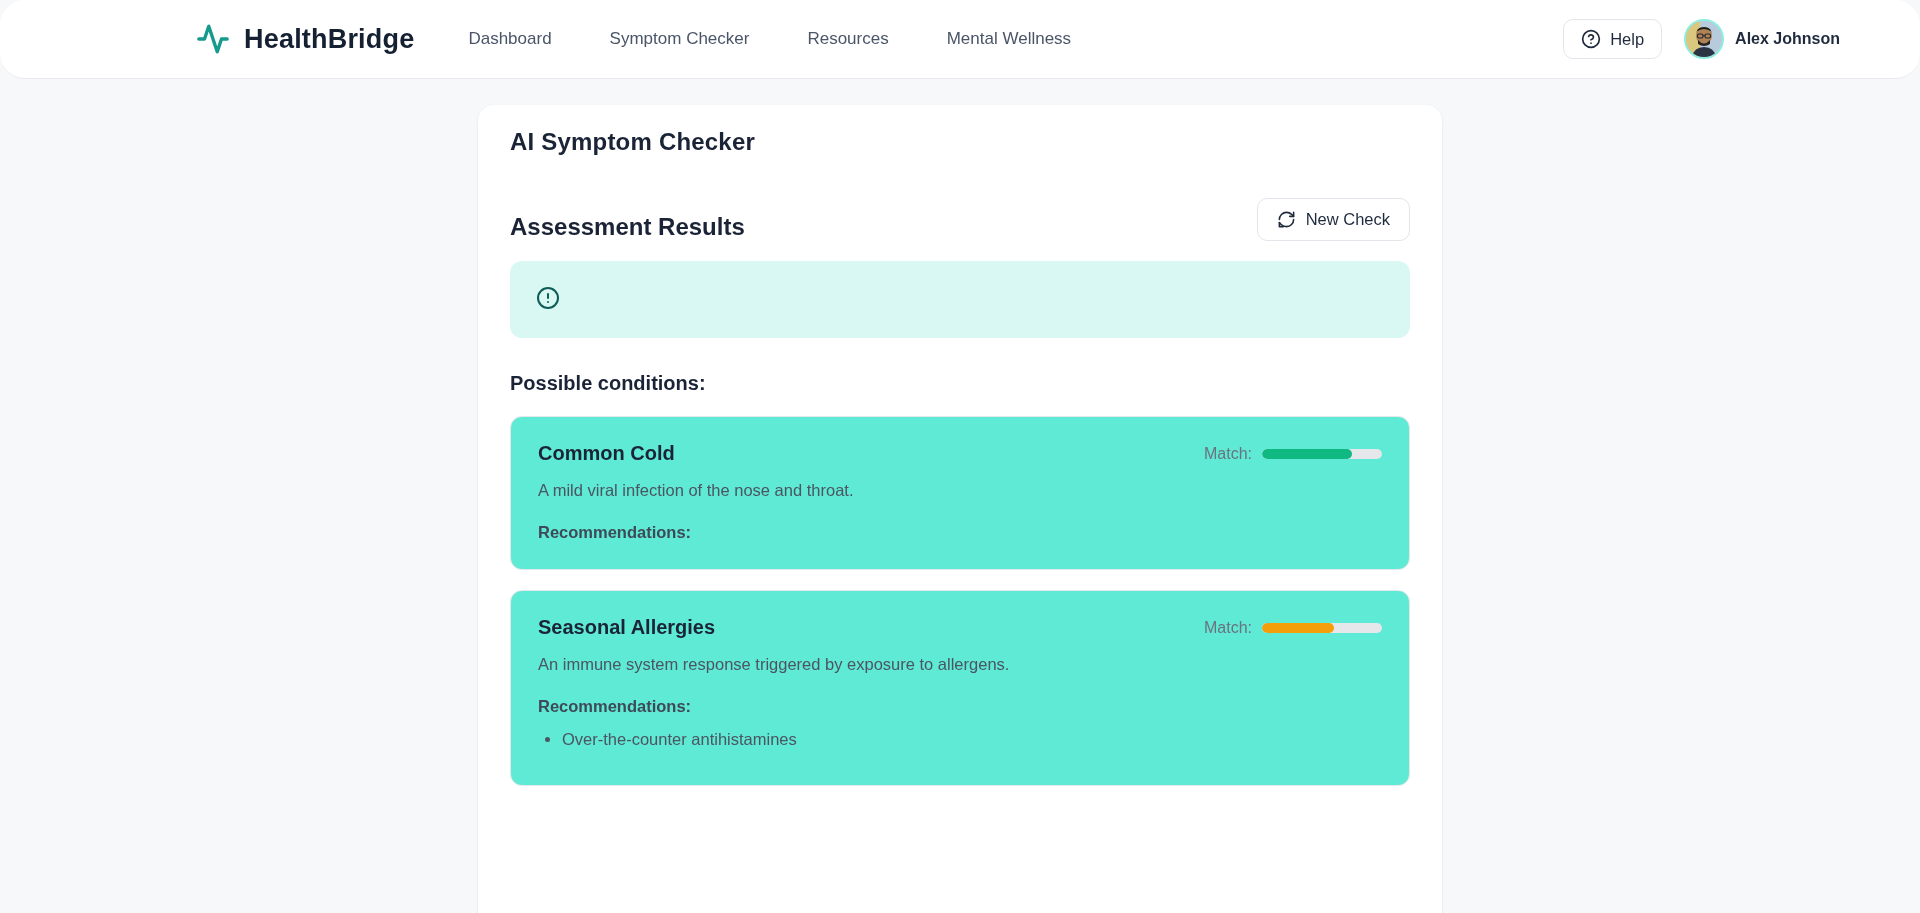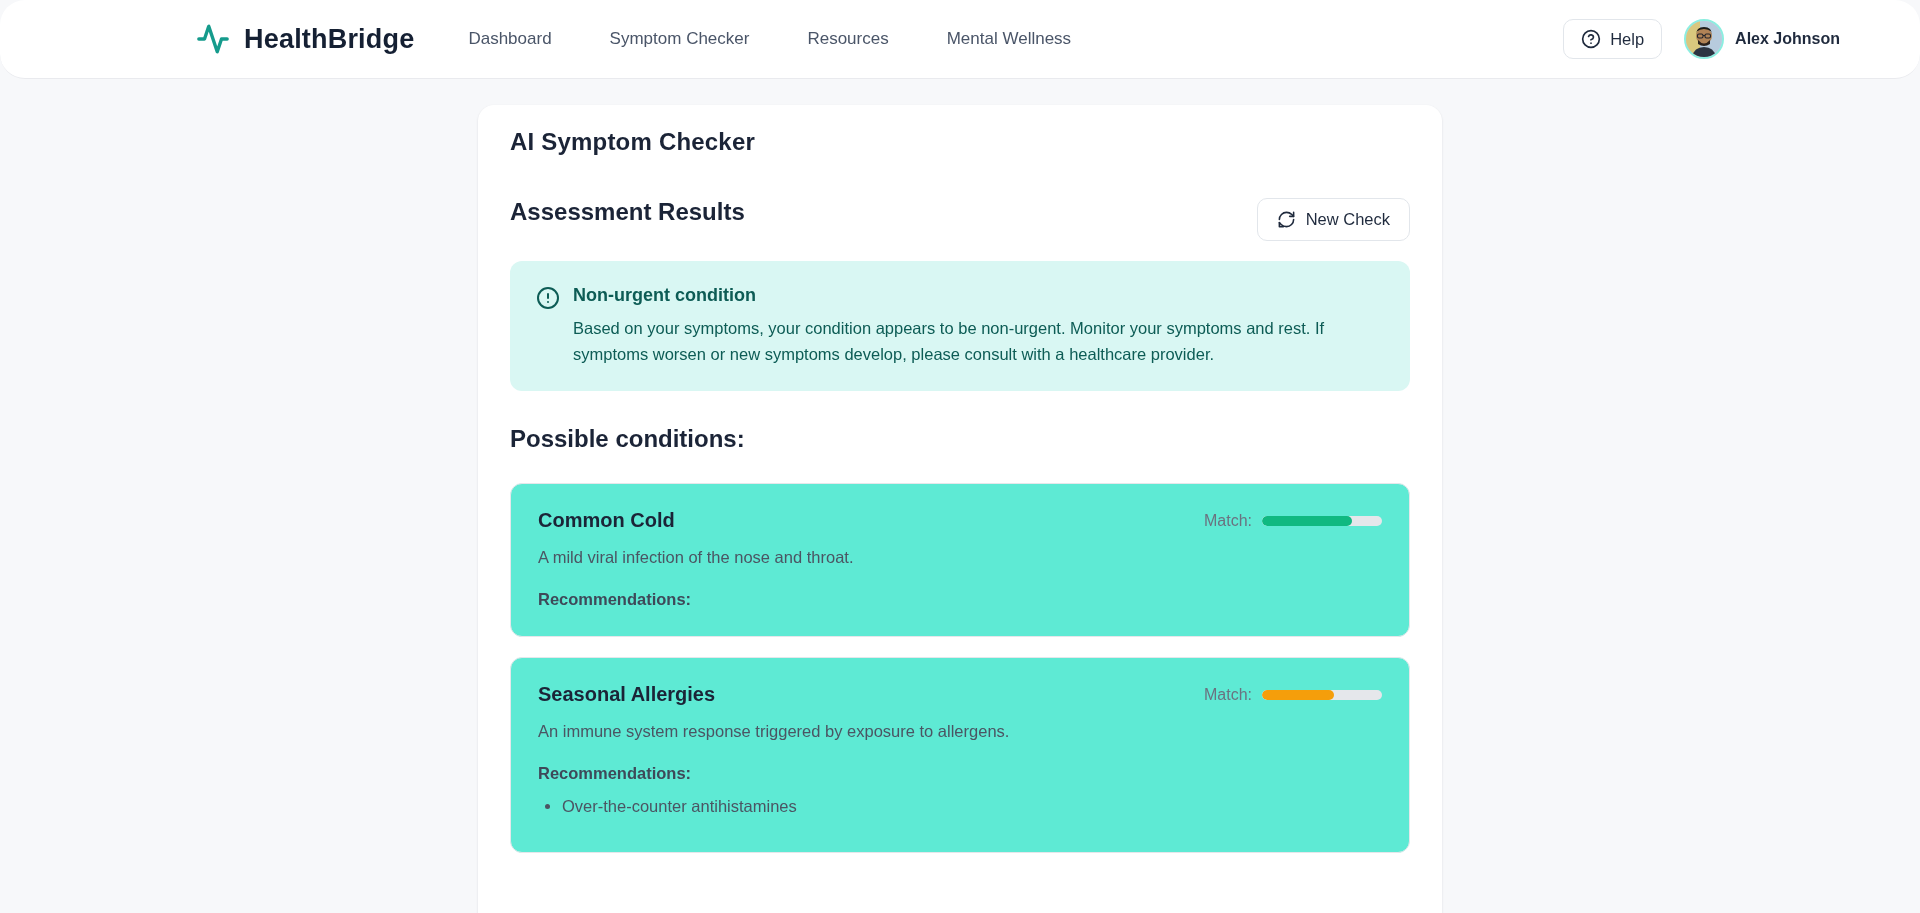--- a/index.html
+++ b/index.html
@@ -68,21 +68,21 @@
     min-height: 900px;
   }
   .page-title {
     font-size: 24px;
     font-weight: 800;
     color: #1b2437;
     letter-spacing: 0.2px;
     margin-bottom: 42px;
   }
   .section-header {
-    display: flex; align-items: flex-start; justify-content: space-between;
+    display: flex; align-items: flex-end; justify-content: space-between;
     margin-bottom: 20px;
   }
   .section-title { font-size: 24px; font-weight: 700; color: #1b2437; }
   .new-check-btn {
     display: flex; align-items: center; gap: 10px;
     border: 1px solid #e2e6eb;
     background: #ffffff;
     border-radius: 10px;
     padding: 11px 19px;
     font-size: 16.5px;
@@ -103,21 +103,21 @@
   .banner-icon { flex: 0 0 auto; margin-top: 1px; }
   .banner-title { font-size: 18px; font-weight: 700; color: #0d5c55; margin-bottom: 10px; }
   .banner-text {
     font-size: 16.5px;
     line-height: 25.5px;
     color: #0d5c55;
     max-width: 812px;
   }
 
   
-  .possible-label { font-size: 24px; font-weight: 700; color: #1b2437; margin-bottom: 30px; }
+  .possible-label { font-size: 20px; font-weight: 700; color: #1b2437; margin-bottom: 21px; }
   .condition-card {
     border: 1px solid #e5e7eb;
     border-radius: 12px;
     padding: 25px 27px 27px;
     margin-bottom: 20px;
     background: #5eead4;
   }
   .condition-head { display: flex; align-items: center; justify-content: space-between; }
   .condition-name { font-size: 20px; font-weight: 700; color: #1b2437; }
   .match-group { display: flex; align-items: center; gap: 10px; }
@@ -202,24 +202,20 @@
   </div>
 
   <div class="banner">
     <span class="banner-icon">
       <svg width="24" height="24" viewBox="0 0 24 24" fill="none" stroke="#0d5c55" stroke-width="2" stroke-linecap="round" stroke-linejoin="round">
         <circle cx="12" cy="12" r="10"></circle>
         <line x1="12" y1="8" x2="12" y2="12"></line>
         <line x1="12" y1="16" x2="12.01" y2="16"></line>
       </svg>
     </span>
-    <div>
-      <div class="banner-title">Non-urgent condition</div>
-      <div class="banner-text">Based on your symptoms, your condition appears to be non-urgent. Monitor your symptoms and rest. If symptoms worsen or new symptoms develop, please consult with a healthcare provider.</div>
-    </div>
   </div>
 
   <div class="possible-label">Possible conditions:</div>
 
   <div id="conditions-list">
   <div class="condition-card">
     <div class="condition-head">
       <div class="condition-name">Common Cold</div>
       <div class="match-group">
         <span class="match-label">Match:</span>

